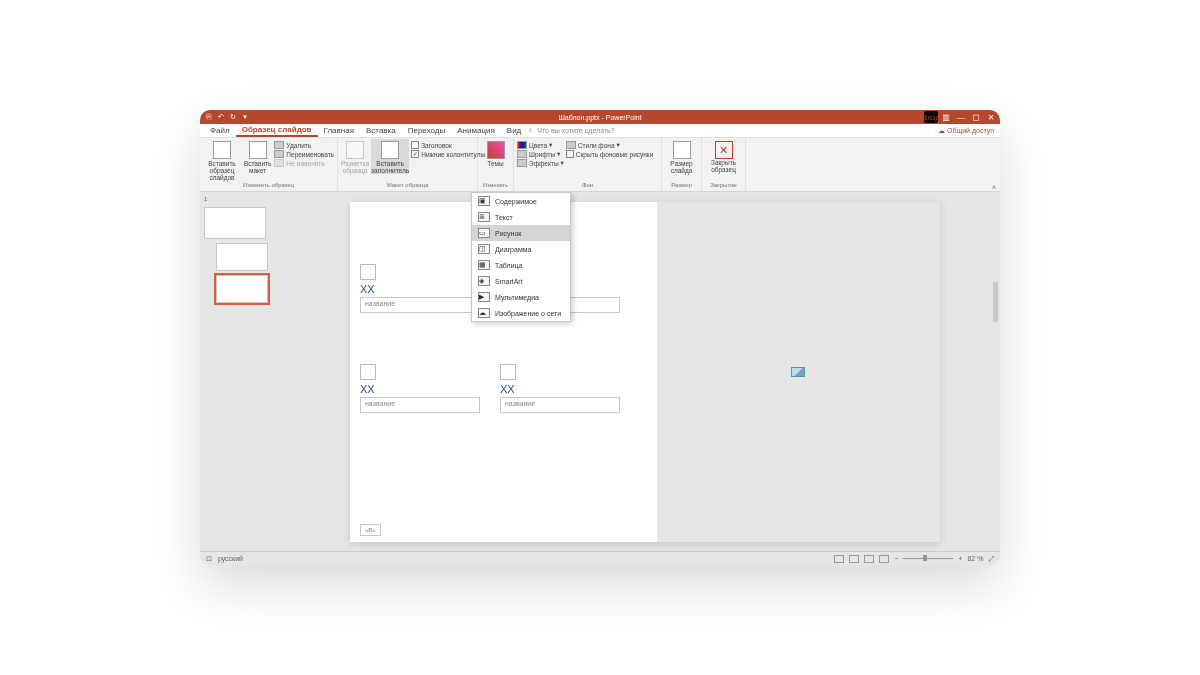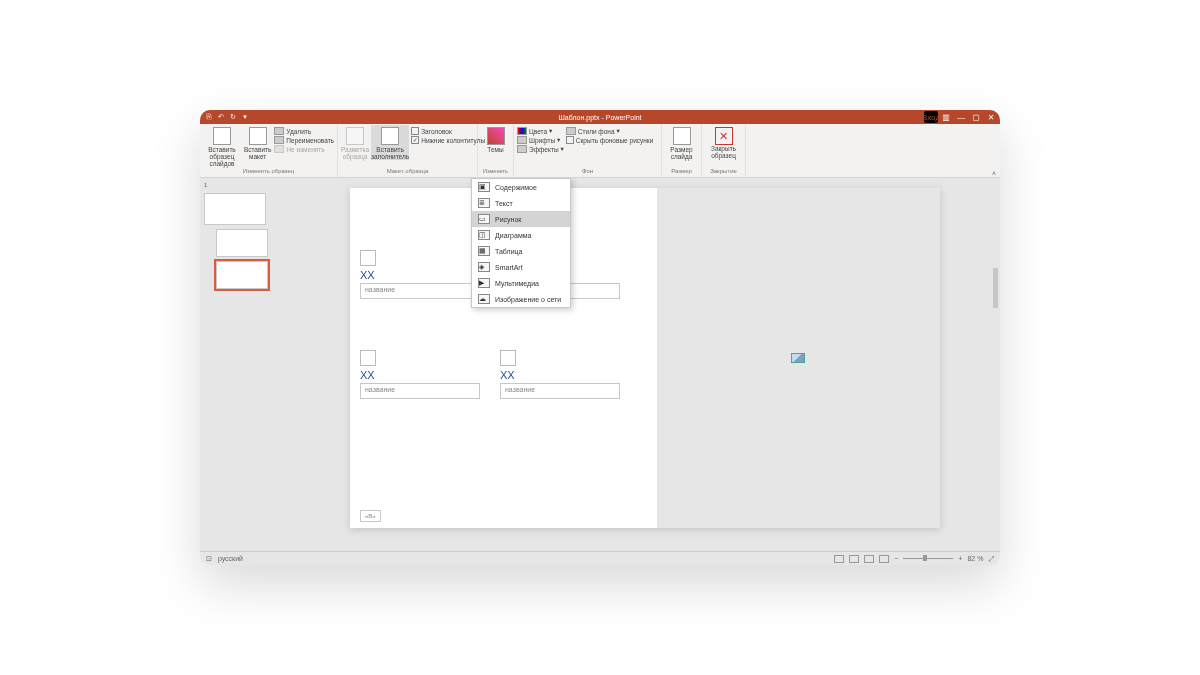--- a/index.html
+++ b/index.html
@@ -73,20 +73,35 @@
     <div class="titlecenter">Шаблон.pptx - PowerPoint</div>
     <div class="titleright">
       <span class="loginbtn">Вход</span>
       <span>▥</span>
       <span>—</span>
       <span>▢</span>
       <span>✕</span>
     </div>
   </div>
 
+  <div class="ribtabs">
+    <div class="tab">Файл</div>
+    <div class="tab active">Образец слайдов</div>
+    <div class="tab">Главная</div>
+    <div class="tab">Вставка</div>
+    <div class="tab">Переходы</div>
+    <div class="tab">Анимация</div>
+    <div class="tab">Вид</div>
+    <span style="color:#888">♀</span>
+    <span class="tellme">Что вы хотите сделать?</span>
+    <div class="share">
+      <span>☁</span>
+      <span>Общий доступ</span>
+    </div>
+  </div>
 
   <div class="ribbon">
 
     <div class="group" style="width:138px">
       <div class="groupbody">
         <div class="bigbtn">
           <div class="ico"></div>
           <span>Вставить образец слайдов</span>
         </div>
         <div class="bigbtn" style="width:34px">

